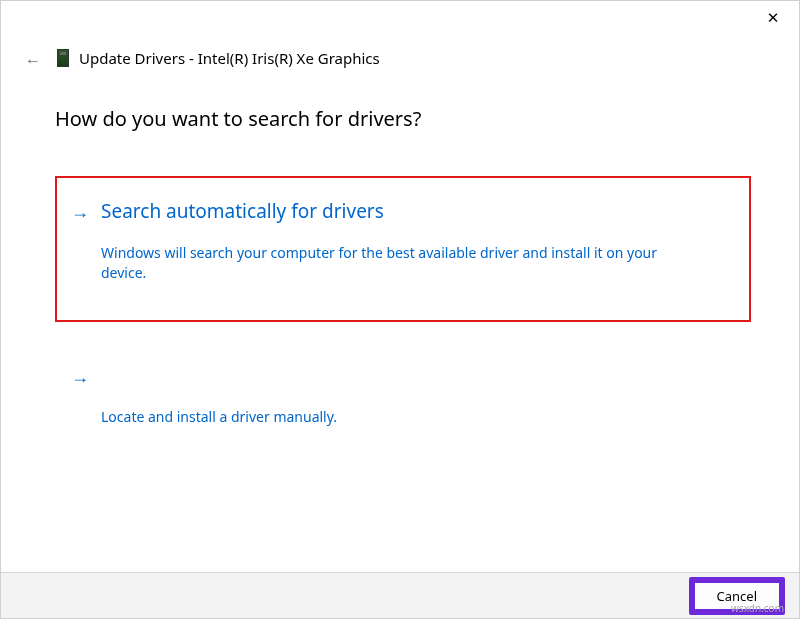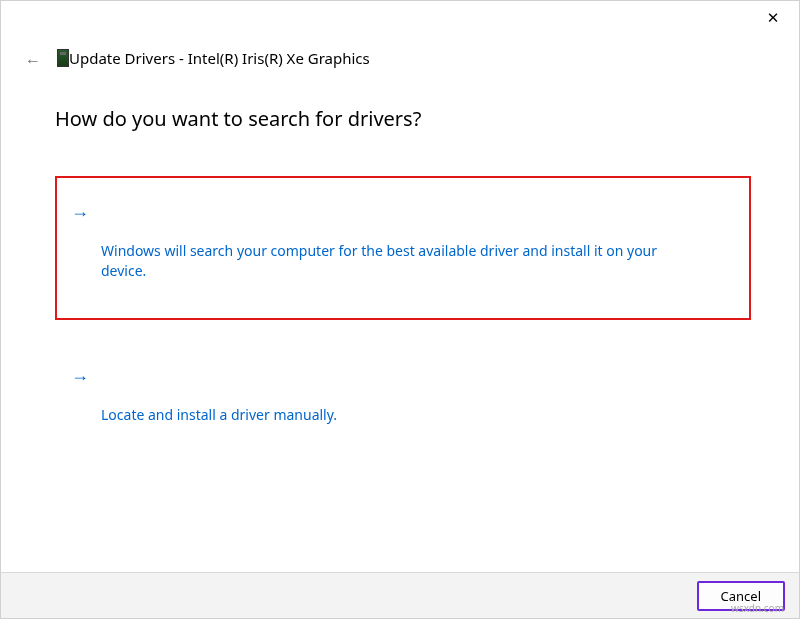--- a/index.html
+++ b/index.html
@@ -46,20 +46,21 @@
     }
     .back-arrow {
       color: #707070;
       font-size: 16px;
       cursor: pointer;
       width: 18px;
     }
     .header-title-group {
       display: flex;
       align-items: center;
+      gap: 10px;
     }
     .device-icon {
       width: 12px;
       height: 18px;
       background: linear-gradient(#2a5a2a, #1a3a1a);
       border: 1px solid #333;
       position: relative;
     }
     .device-icon::before {
       content: "";
@@ -121,21 +122,21 @@
       height: 46px;
       border-top: 1px solid #d8d8d8;
       background: #f3f3f3;
       display: flex;
       justify-content: flex-end;
       align-items: center;
       padding-right: 14px;
     }
     .cancel-btn {
       background: #fdfdfd;
-      border: 2px solid #6d28d9;
+      border: 6px solid #6d28d9;
       padding: 4px 22px;
       font-size: 13px;
       color: #000;
       cursor: pointer;
       border-radius: 2px;
     }
     .watermark {
       position: absolute;
       bottom: 4px;
       right: 16px;
@@ -160,20 +161,21 @@
       <div class="window-title">Update Drivers - Intel(R) Iris(R) Xe Graphics</div>
     </div>
   </div>
 
   <div class="content">
     <h1 class="main-heading">How do you want to search for drivers?</h1>
 
     <div class="option highlighted">
       <div class="option-head">
         <span class="arrow-icon">→</span>
+        <span class="option-title">Search automatically for drivers</span>
       </div>
       <div class="option-desc">Windows will search your computer for the best available driver and install it on your device.</div>
     </div>
 
     <div class="option">
       <div class="option-head">
         <span class="arrow-icon">→</span>
       </div>
       <div class="option-desc">Locate and install a driver manually.</div>
     </div>

